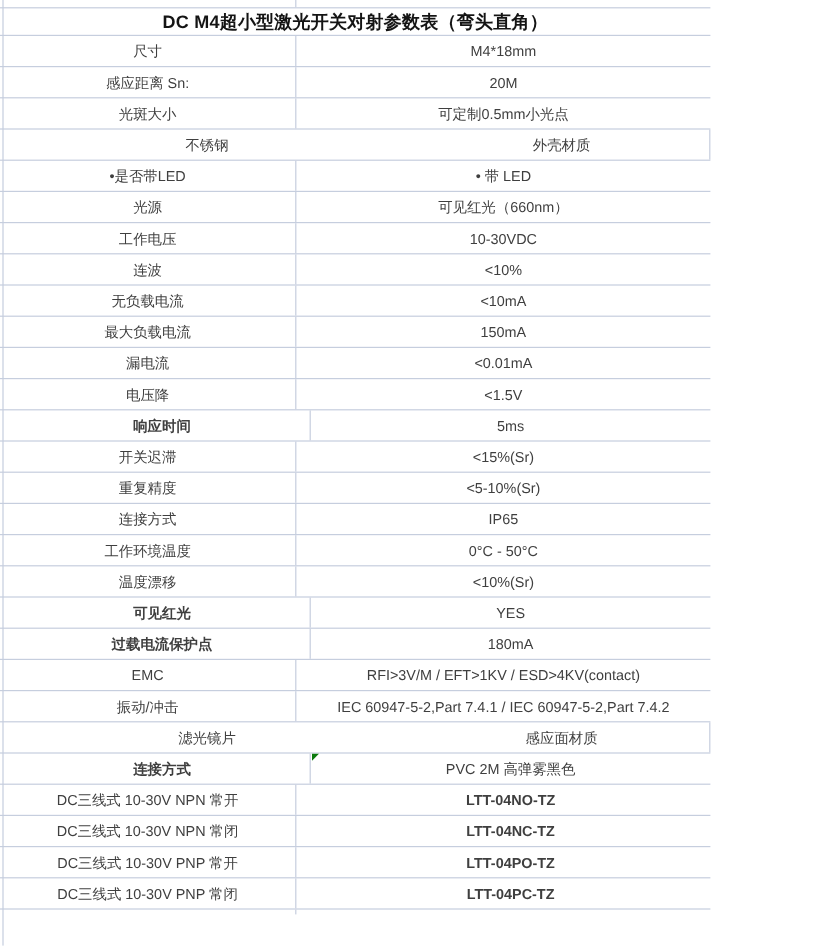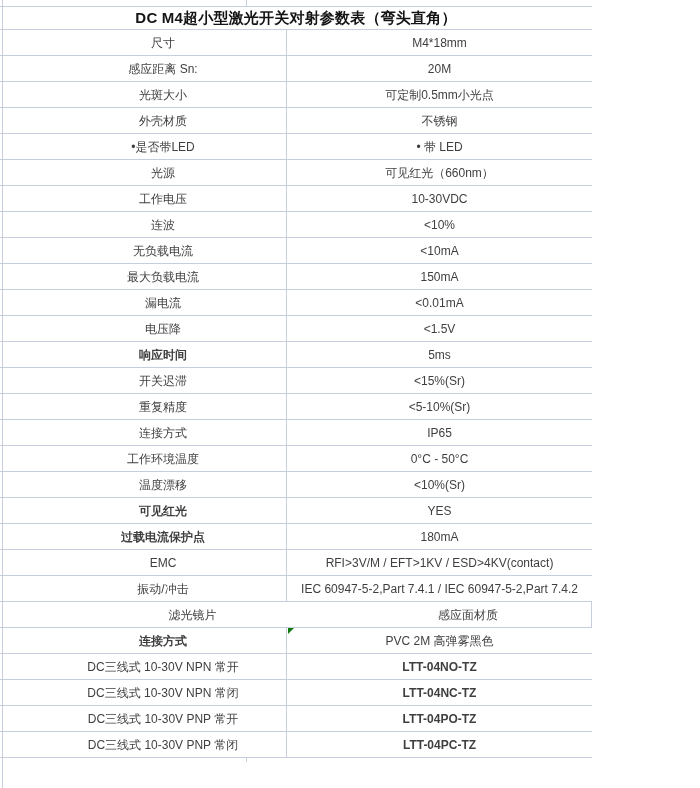--- a/index.html
+++ b/index.html
@@ -34,30 +34,29 @@
     display:flex;align-items:center;justify-content:center;
   }
   .title-row span{
     font-size:15px;font-weight:bold;color:var(--title);
     letter-spacing:0.2px;white-space:nowrap;
   }
   
   .row{
     display:flex;height:26px;box-sizing:border-box;
     border-bottom:1px solid var(--grid);
-    padding-left:40px;
   }
   .cell{
     display:flex;align-items:center;justify-content:center;
     font-size:12px;line-height:1;white-space:nowrap;
     box-sizing:border-box;overflow:hidden;
   }
   .cell.label{width:247px;border-right:1px solid var(--grid);}
   .cell.value{flex:1;position:relative;}
-  .b{font-weight:bold;}
+  .b{font-weight:bold;margin-left:12px;}
   
   .flag{
     position:absolute;top:0;left:1px;width:0;height:0;
     border-top:6px solid var(--flag);
     border-right:6px solid transparent;
   }
 </style>
 </head>
 <body>
 
@@ -83,22 +82,22 @@
     <div class="cell label">感应距离 Sn:</div>
     <div class="cell value">20M</div>
   </div>
 
   <div class="row">
     <div class="cell label">光斑大小</div>
     <div class="cell value">可定制0.5mm小光点</div>
   </div>
 
   <div class="row">
+    <div class="cell value">不锈钢</div>
     <div class="cell label">外壳材质</div>
-    <div class="cell value">不锈钢</div>
   </div>
 
   <div class="row">
     <div class="cell label">•是否带LED</div>
     <div class="cell value">• 带 LED</div>
   </div>
 
   <div class="row">
     <div class="cell label">光源</div>
     <div class="cell value">可见红光（660nm）</div>

